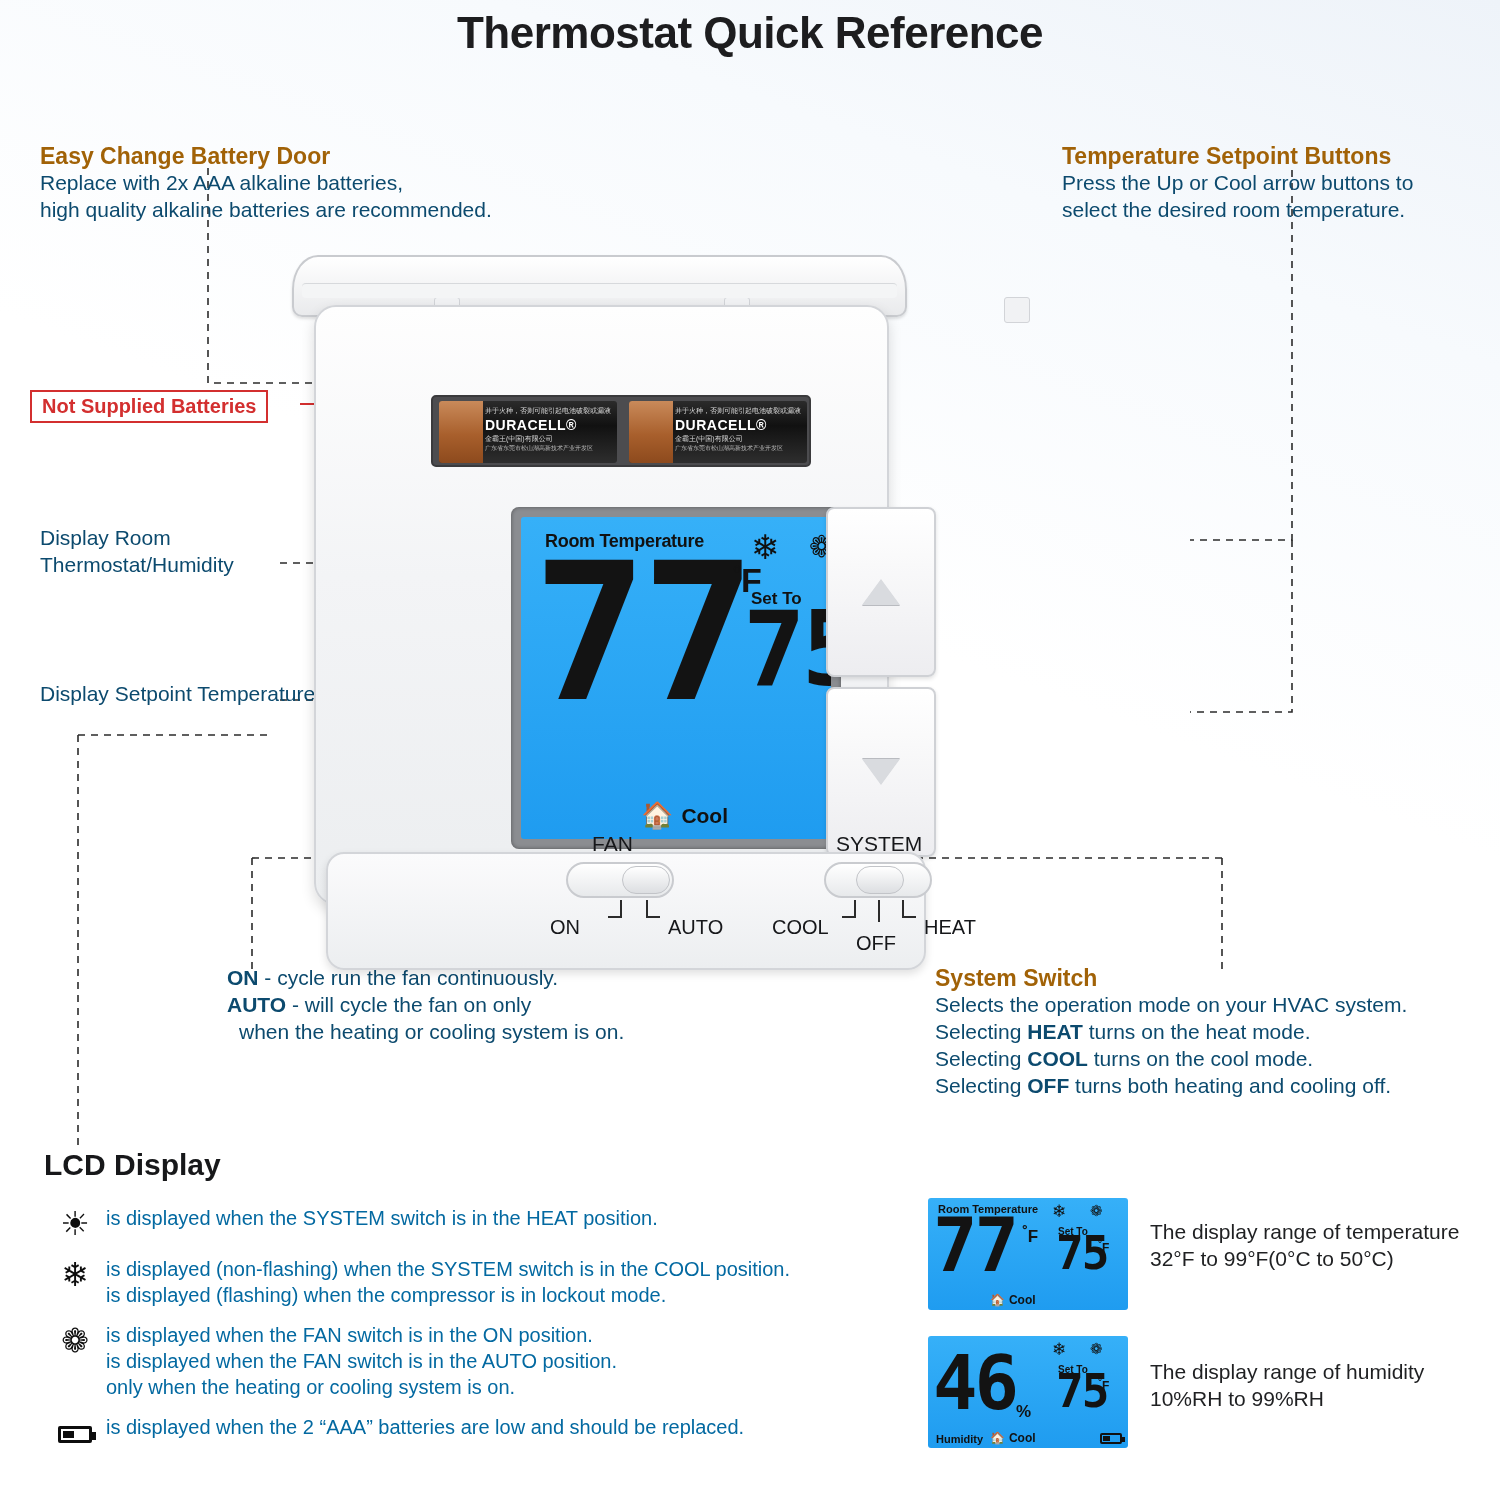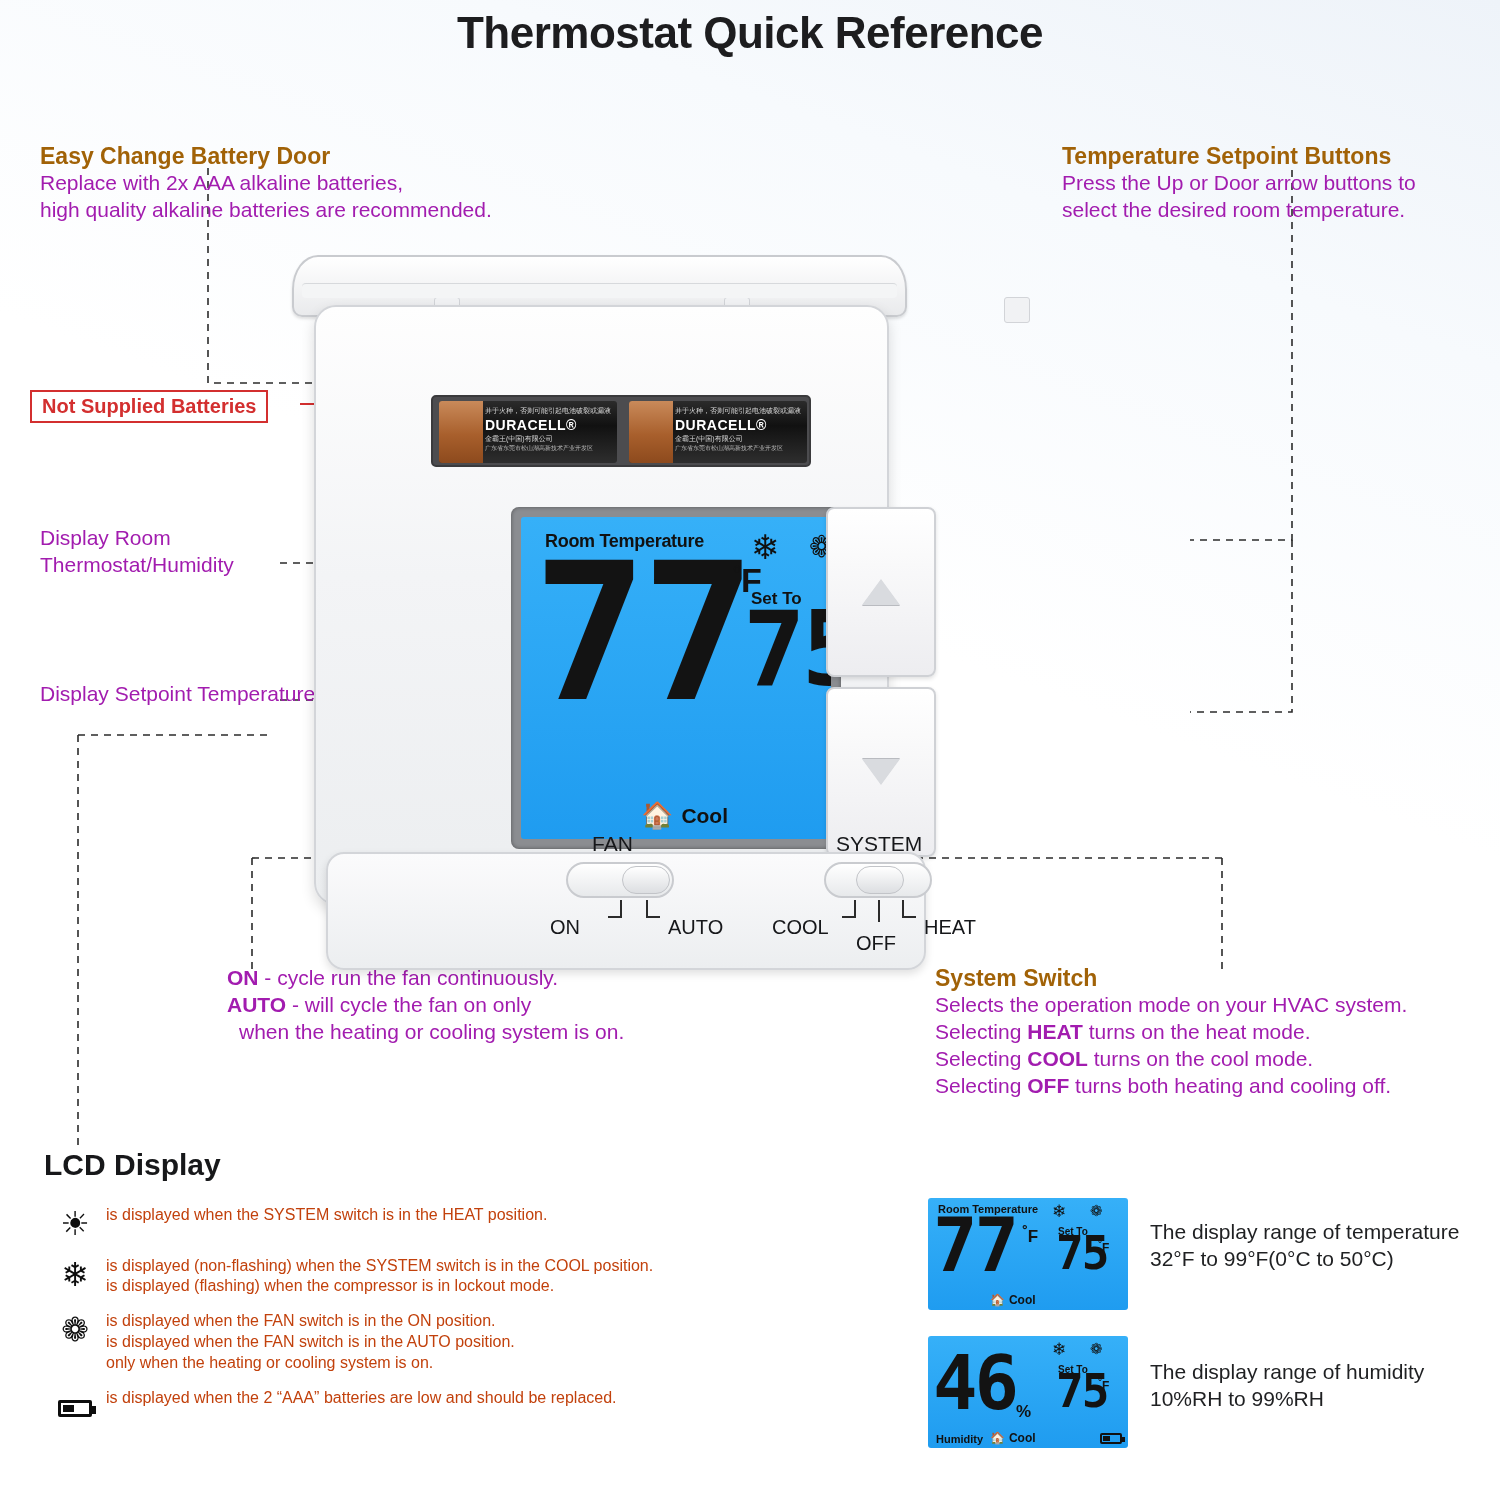--- a/index.html
+++ b/index.html
@@ -23,21 +23,21 @@
 
   h1.title {
     position:absolute; top:8px; left:0; width:100%;
     text-align:center;
     font-size:44px; font-weight:bold; letter-spacing:-0.5px;
     color:#1d1d1f;
     margin:0;
   }
 
   .callout-head { font-size:23px; font-weight:bold; color:#a16207; }
-  .callout-body { font-size:21px; line-height:1.28; color:#a21caf; }
+  .callout-body { font-size:21px; line-height:1.28; color:#0c4a6e; }
 
   
   svg.leaders { position:absolute; inset:0; z-index:1; }
 
   
   .thermo {
     position:absolute; left:292px; top:243px; width:615px; height:690px;
     z-index:3;
   }
   .batt-door {
@@ -172,21 +172,21 @@
     position:absolute; left:30px; top:390px; z-index:4;
     border:2px solid #d32f2f; background:#fff;
     padding:3px 10px; font-size:20px; font-weight:bold; color:#d32f2f;
   }
 
   
   .lcd-sec-title { position:absolute; left:44px; top:1148px; font-size:30px; font-weight:bold; color:#17181a; }
   .legend { position:absolute; left:44px; top:1205px; width:880px; }
   .legend-row { display:flex; align-items:flex-start; margin-bottom:14px; }
   .legend-ico { width:62px; flex:0 0 62px; text-align:center; font-size:33px; line-height:1.05; color:#0d0d0d; padding-top:2px;}
-  .legend-txt { font-size:16px; line-height:1.3; color:#c2410c; }
+  .legend-txt { font-size:20px; line-height:1.3; color:#0369a1; }
 
   
   .mini {
     position:absolute; width:200px; height:112px; border-radius:3px;
     background:linear-gradient(180deg,#36b0f8,#1f9cf0);
     overflow:hidden;
   }
   .mini-1 { left:928px; top:1198px; }
   .mini-2 { left:928px; top:1336px;padding-left:24px; }
   .mini .m-room { position:absolute; left:10px; top:5px; font-size:11px; font-weight:bold; color:#111; }
@@ -251,21 +251,21 @@
 <div class="layer">
 
   <div style="position:absolute; left:40px; top:143px; width:560px;">
     <div class="callout-head">Easy Change Battery Door</div>
     <div class="callout-body">Replace with 2x AAA alkaline batteries,</div>
     <div class="callout-body">high quality alkaline batteries are recommended.</div>
   </div>
 
   <div style="position:absolute; left:1062px; top:143px; width:420px;">
     <div class="callout-head">Temperature Setpoint Buttons</div>
-    <div class="callout-body">Press the Up or Door arrow buttons to</div>
+    <div class="callout-body">Press the Up or Cool arrow buttons to</div>
     <div class="callout-body">select the desired room temperature.</div>
   </div>
 
   <div class="nsb">Not Supplied Batteries</div>
 
   <div style="position:absolute; left:40px; top:525px; width:250px;">
     <div class="callout-body">Display Room</div>
     <div class="callout-body">Thermostat/Humidity</div>
   </div>
 

